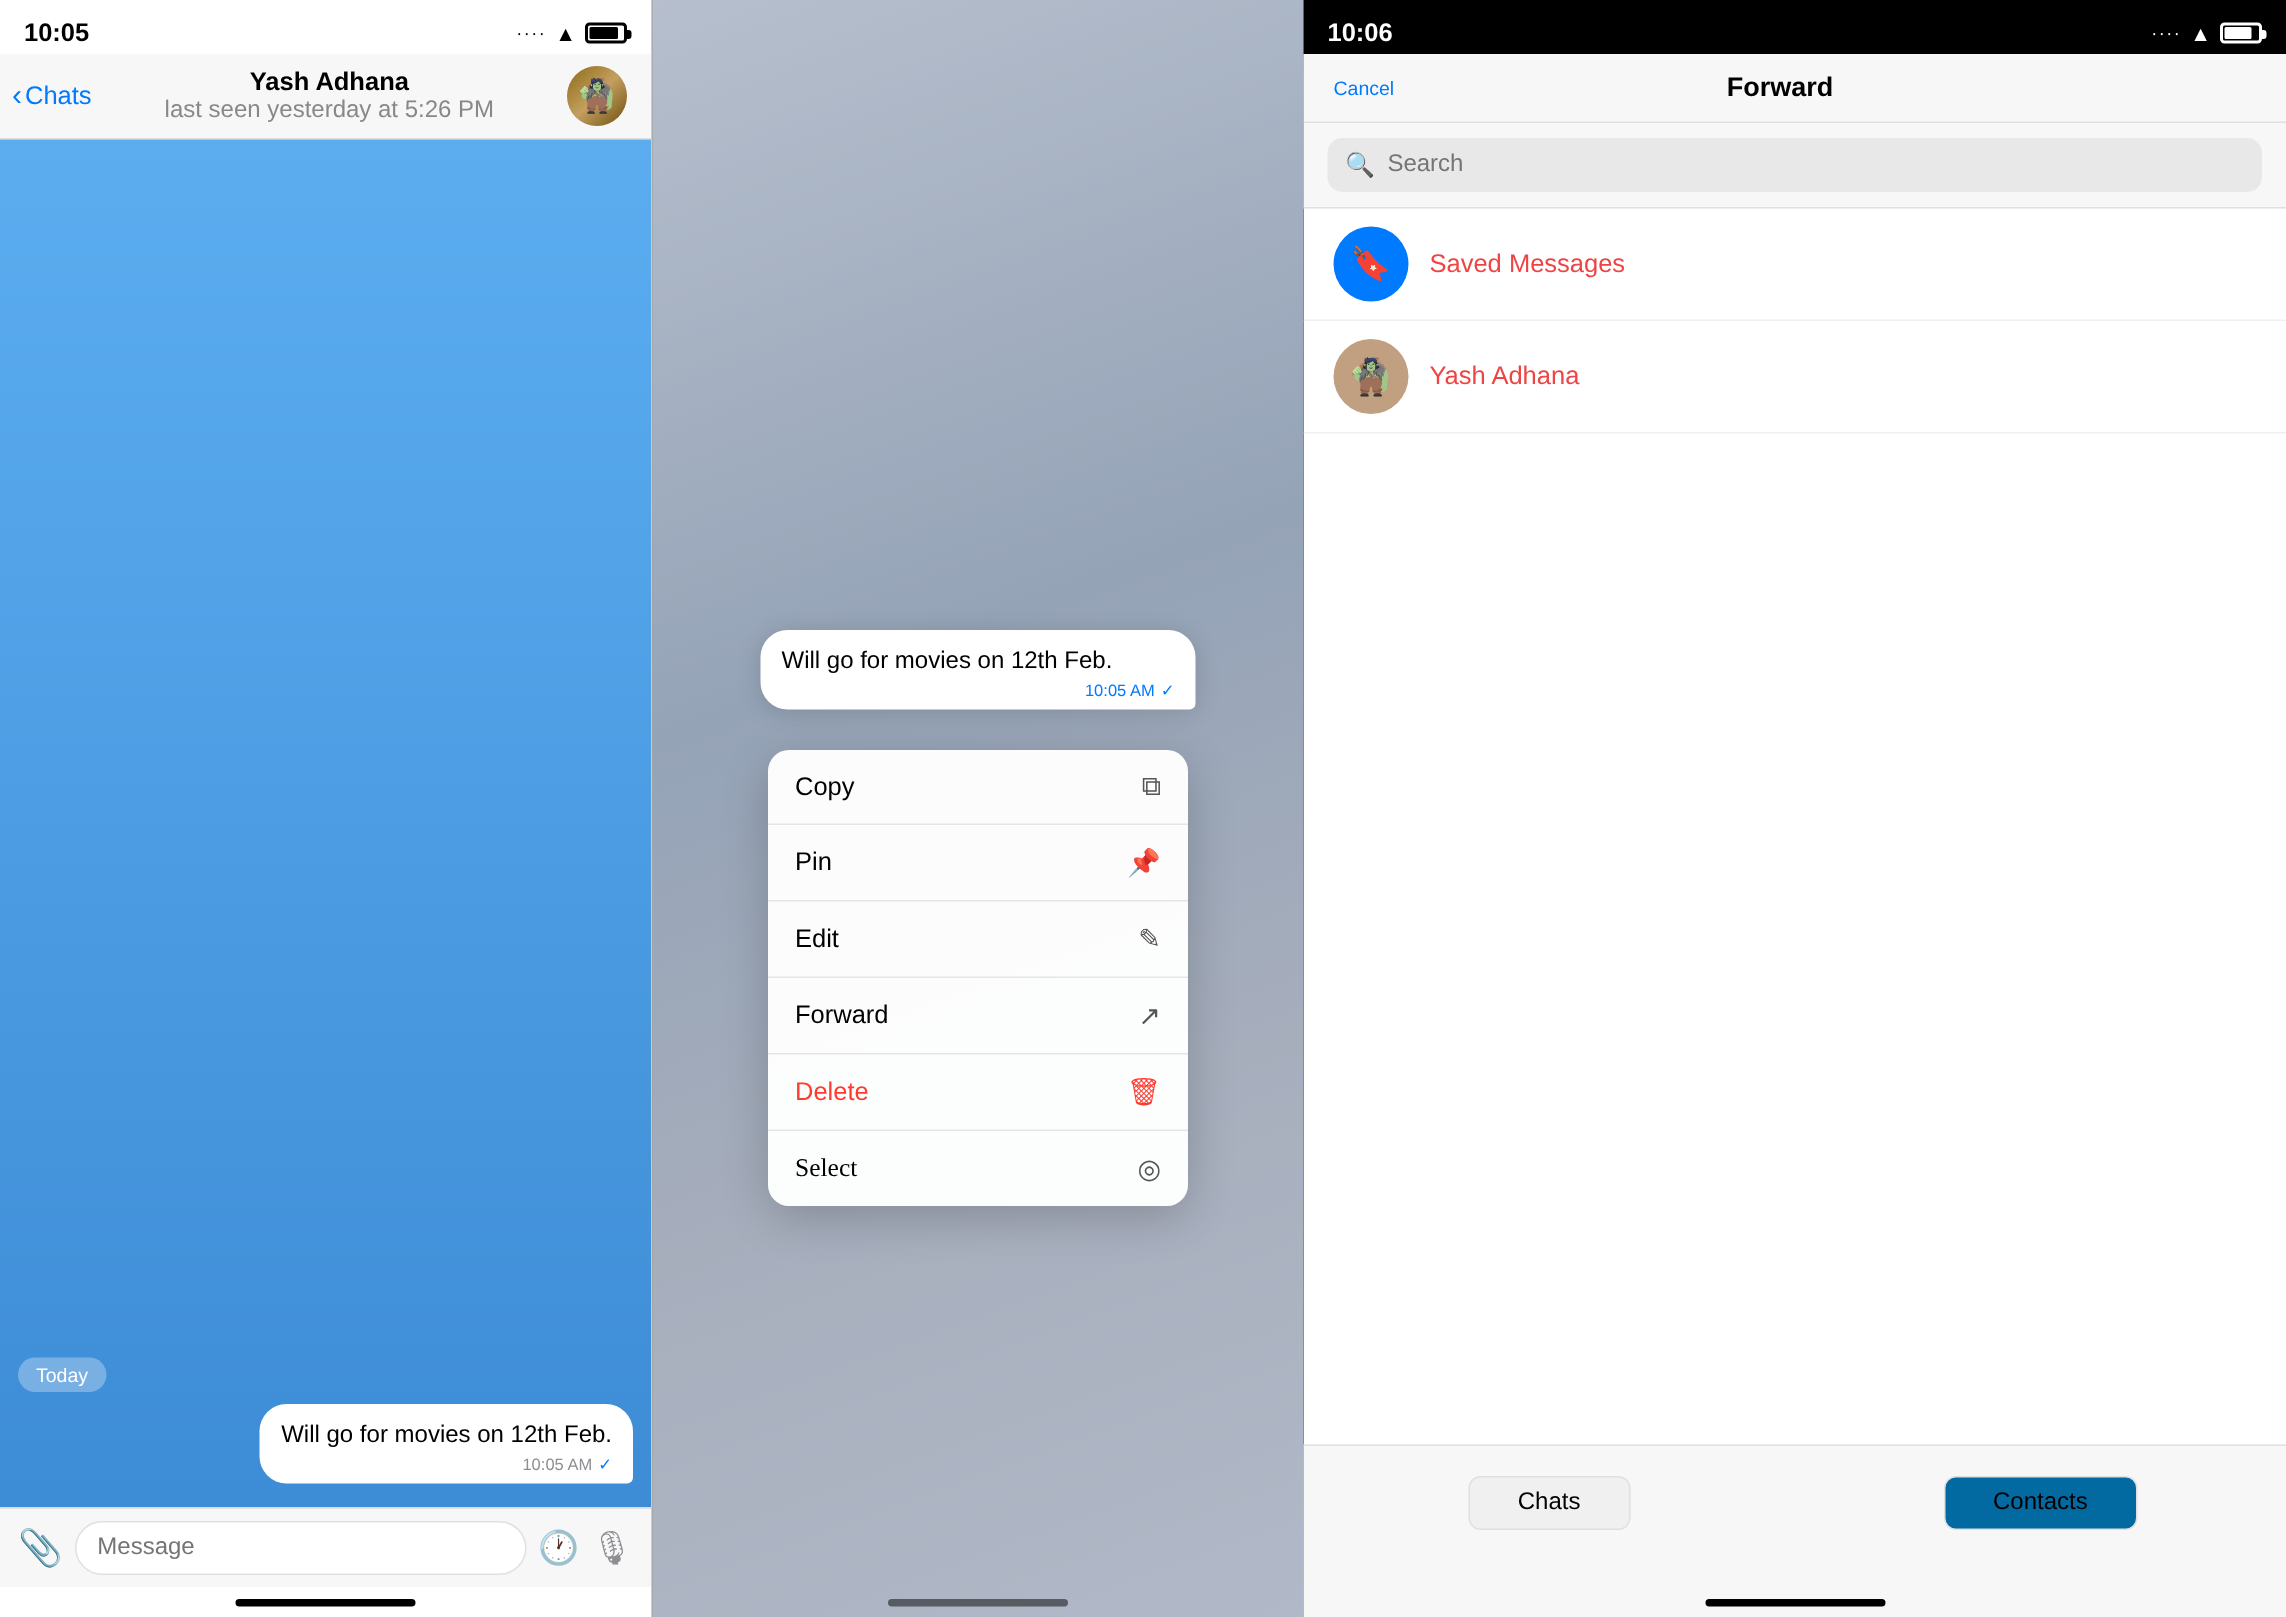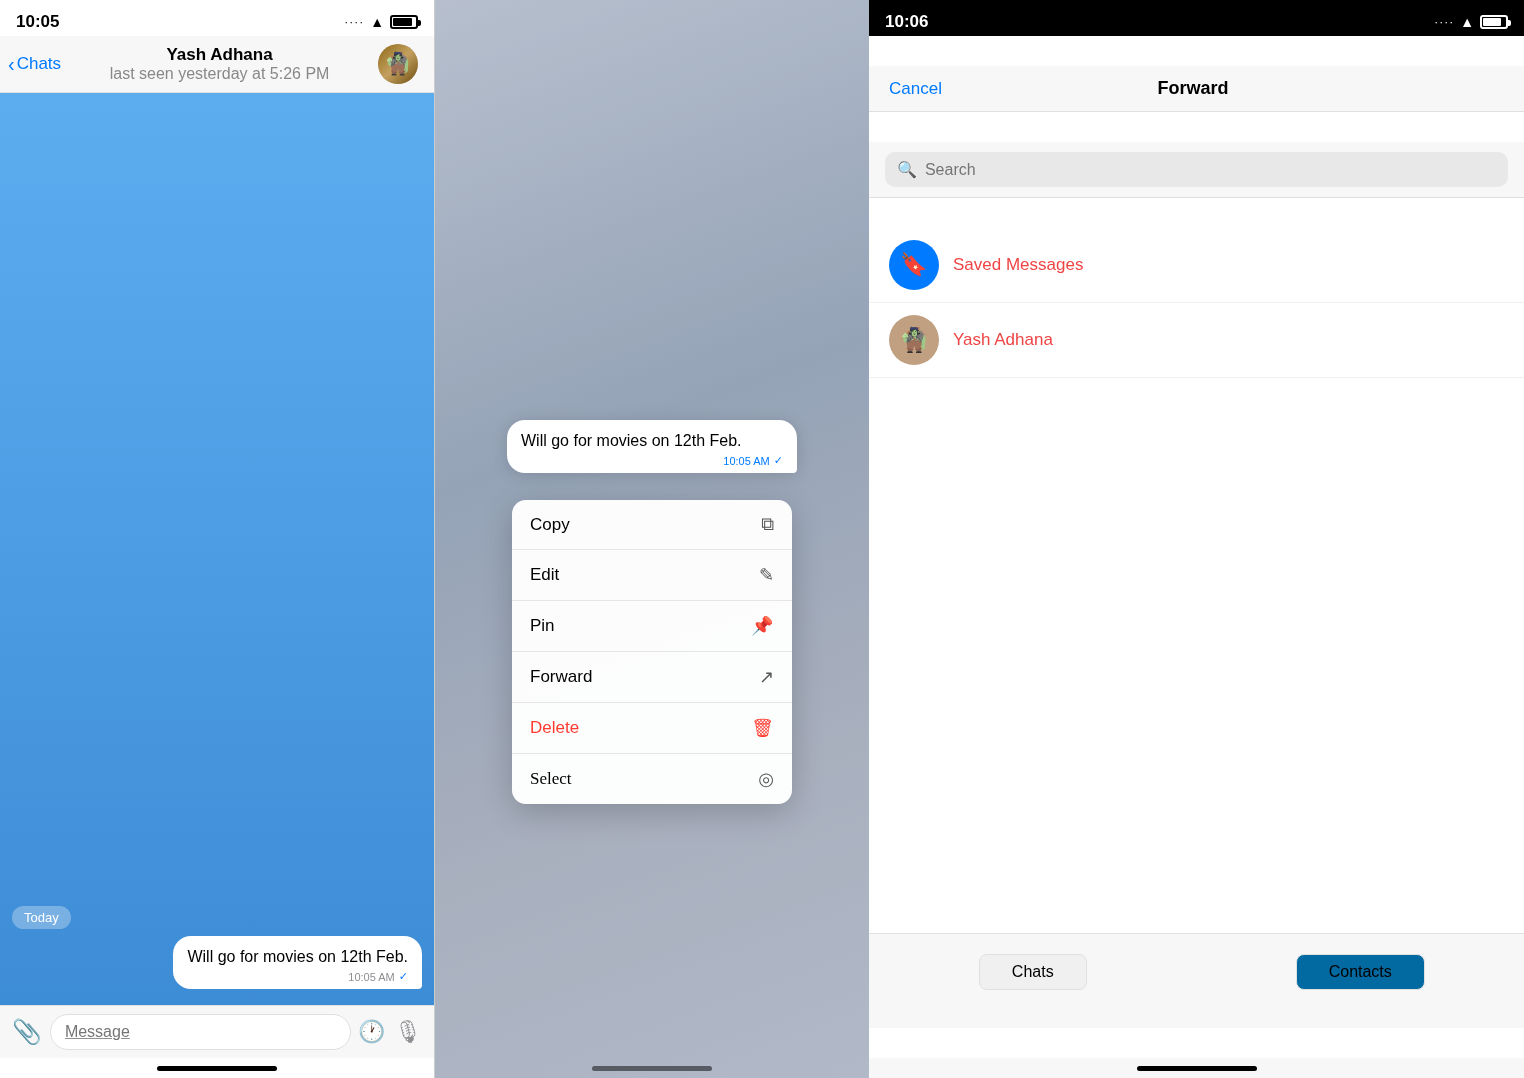--- a/index.html
+++ b/index.html
@@ -151,21 +151,20 @@
     .attach-btn { font-size: 24px; color: #8e8e93; cursor: pointer; }
     .message-input {
       flex: 1;
       background: #fff;
       border: 1px solid #e0e0e0;
       border-radius: 20px;
       padding: 8px 14px;
       font-size: 16px;
       color: #8e8e93;
       outline: none;
-      text-decoration: underline;
     }
     .emoji-btn { font-size: 22px; color: #8e8e93; cursor: pointer; }
     .mic-btn { font-size: 22px; color: #8e8e93; cursor: pointer; }
 
     .home-indicator {
       height: 20px;
       display: flex;
       align-items: center;
       justify-content: center;
       background: #fff;
@@ -256,21 +255,20 @@
       opacity: 0.5;
     }
 
     
     .panel3 {
       width: 655px;
       height: 1078px;
       background: #fff;
       display: flex;
       flex-direction: column;
-      gap: 30px;
     }
 
     .status-bar-3 {
       background: #000;
       padding: 12px 16px 4px 16px;
       display: flex;
       justify-content: space-between;
       align-items: center;
     }
     .status-time-3 { font-size: 17px; font-weight: 600; color: #fff; }
@@ -301,21 +299,21 @@
     .forward-header {
       background: #f7f7f7;
       border-bottom: 1px solid #e0e0e0;
       padding: 12px 20px;
       display: flex;
       align-items: center;
       justify-content: space-between;
     }
     .cancel-btn {
       color: #007aff;
-      font-size: 17px;
+      font-size: 13px;
       cursor: pointer;
     }
     .forward-title { font-size: 18px; font-weight: 700; color: #000; }
     .forward-spacer { width: 60px; }
 
     .search-bar {
       padding: 10px 16px;
       background: #f7f7f7;
       border-bottom: 1px solid #e0e0e0;
     }
@@ -472,26 +470,26 @@
       <span class="panel2-message-check">✓</span>
     </div>
   </div>
 
   <div class="context-menu">
     <div class="context-item">
       <span class="context-item-label">Copy</span>
       <span class="context-item-icon">⧉</span>
     </div>
     <div class="context-item">
+      <span class="context-item-label">Pin</span>
+      <span class="context-item-icon">📌</span>
+    </div>
+    <div class="context-item">
       <span class="context-item-label">Edit</span>
       <span class="context-item-icon">✎</span>
-    </div>
-    <div class="context-item">
-      <span class="context-item-label">Pin</span>
-      <span class="context-item-icon">📌</span>
     </div>
     <div class="context-item">
       <span class="context-item-label">Forward</span>
       <span class="context-item-icon">↗</span>
     </div>
     <div class="context-item">
       <span class="context-item-label delete">Delete</span>
       <span class="context-item-icon delete">🗑</span>
     </div>
     <div class="context-item">

